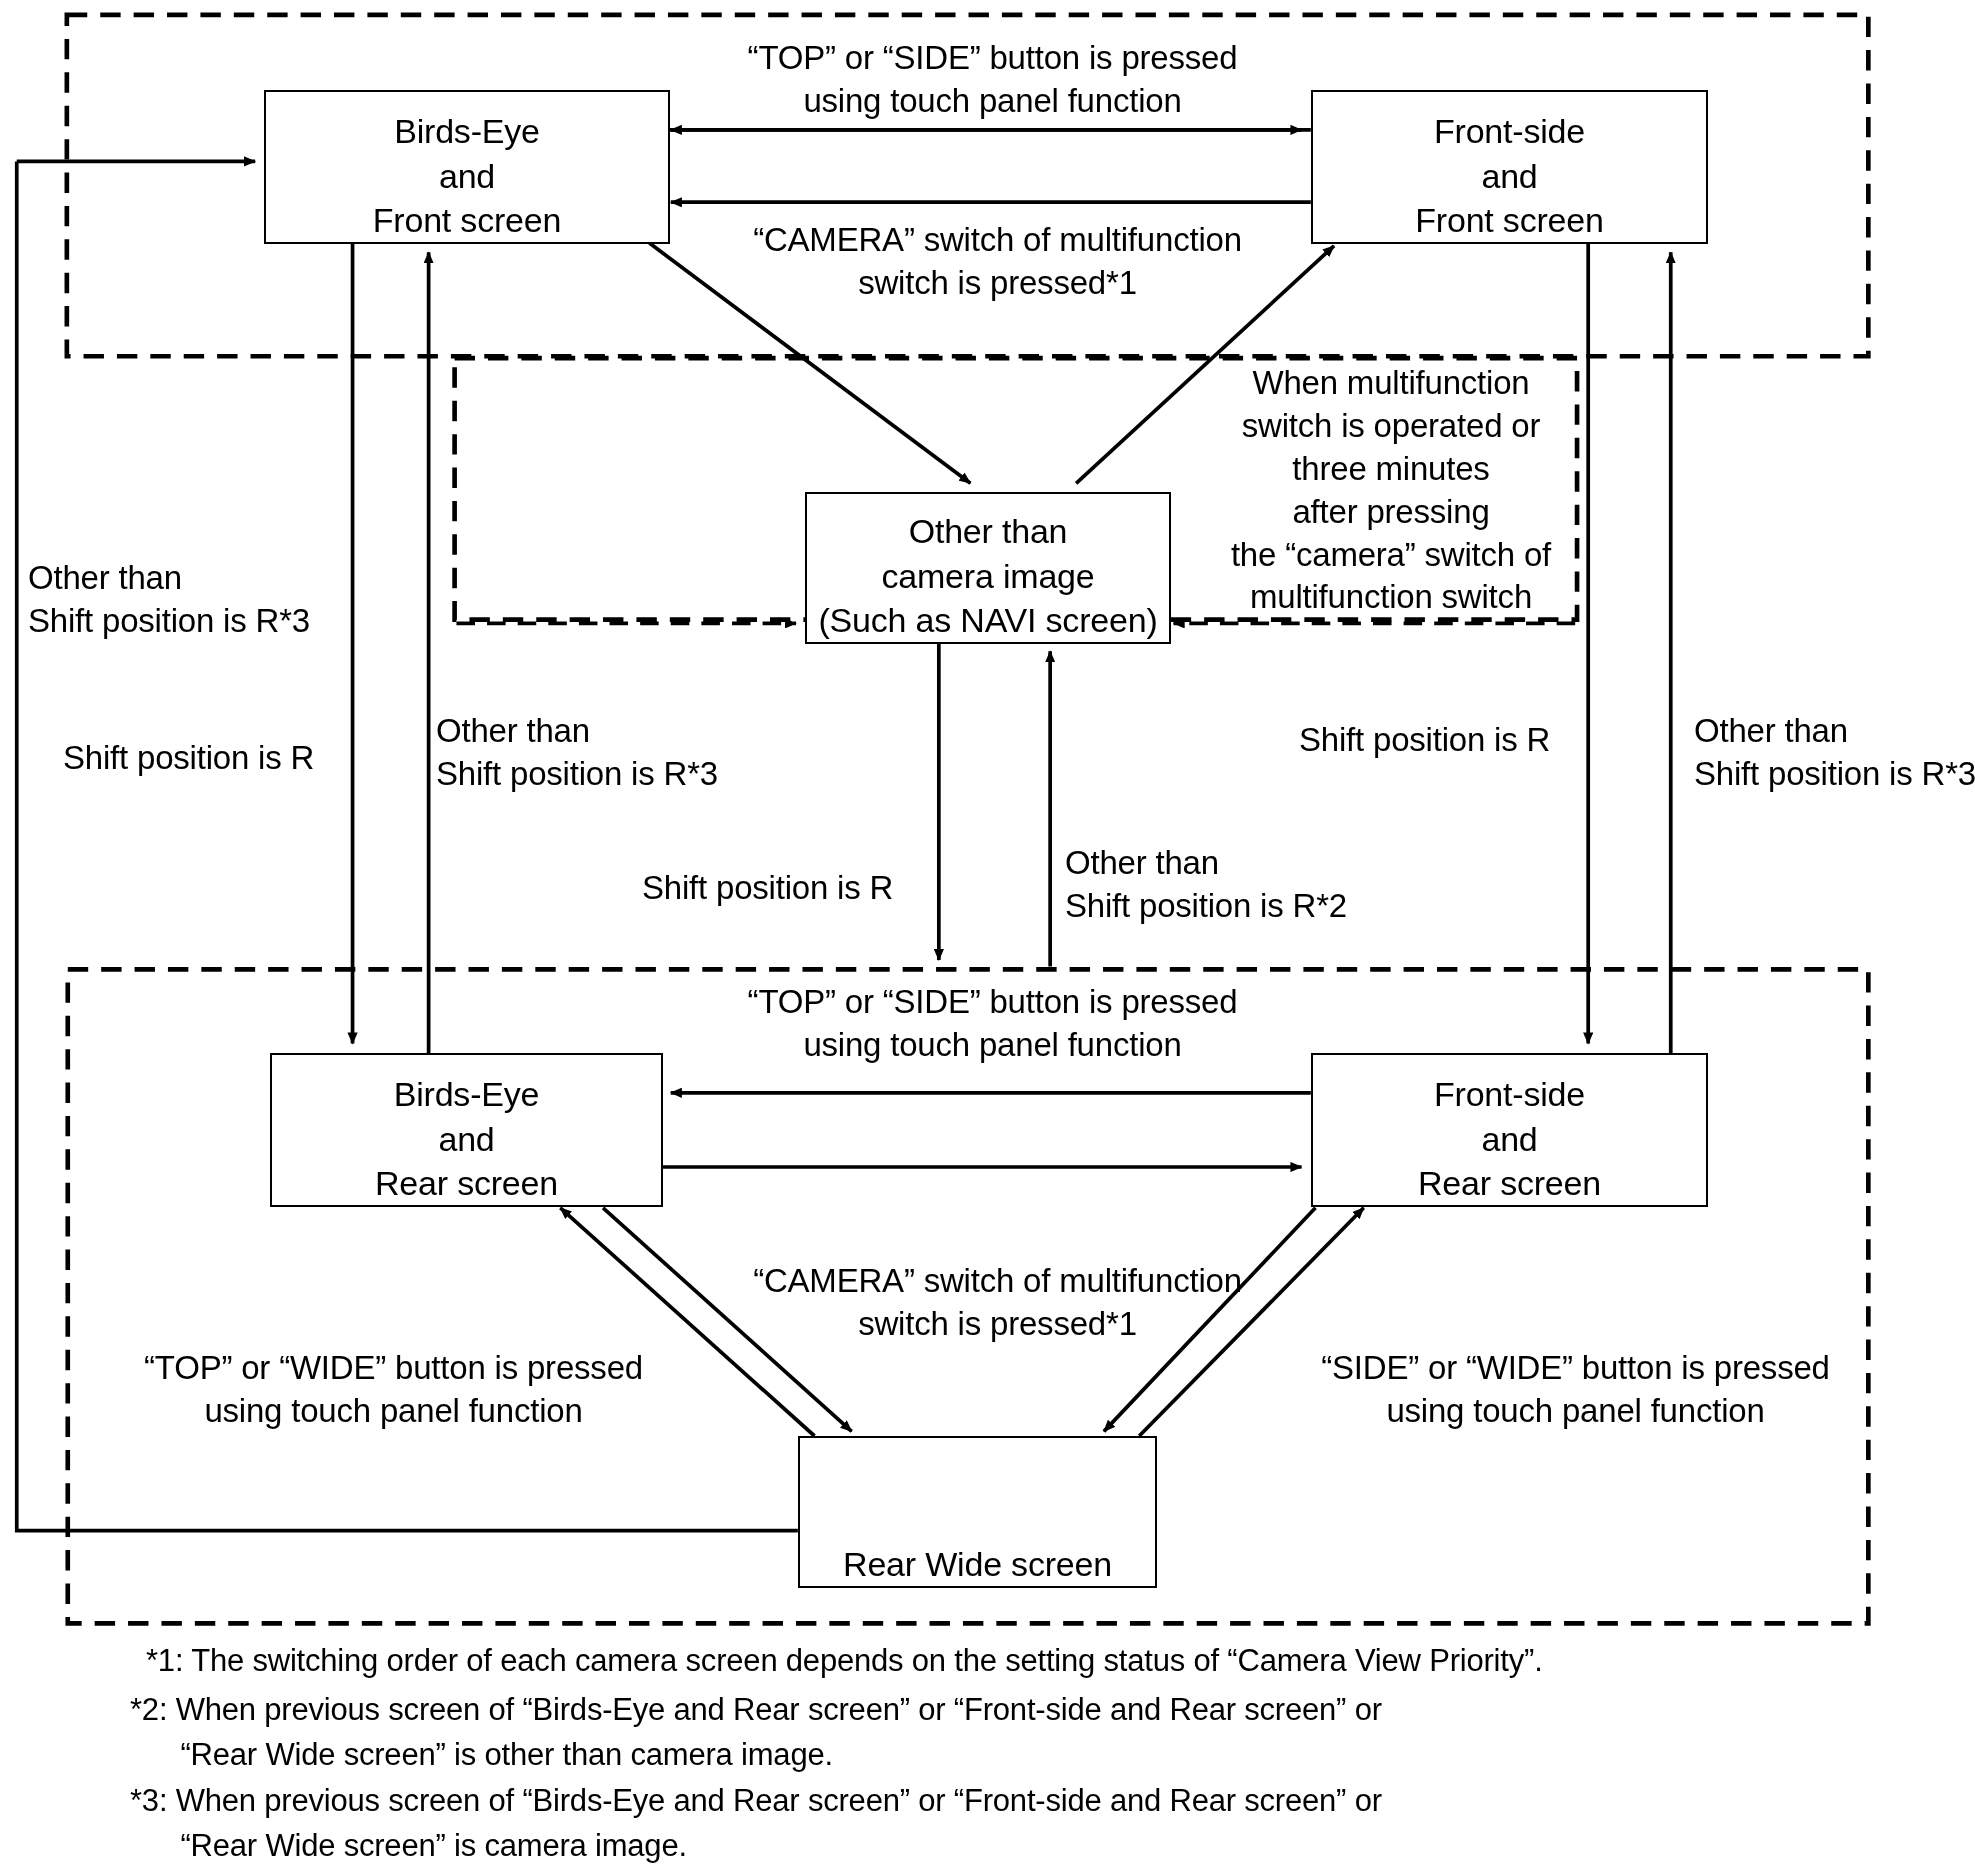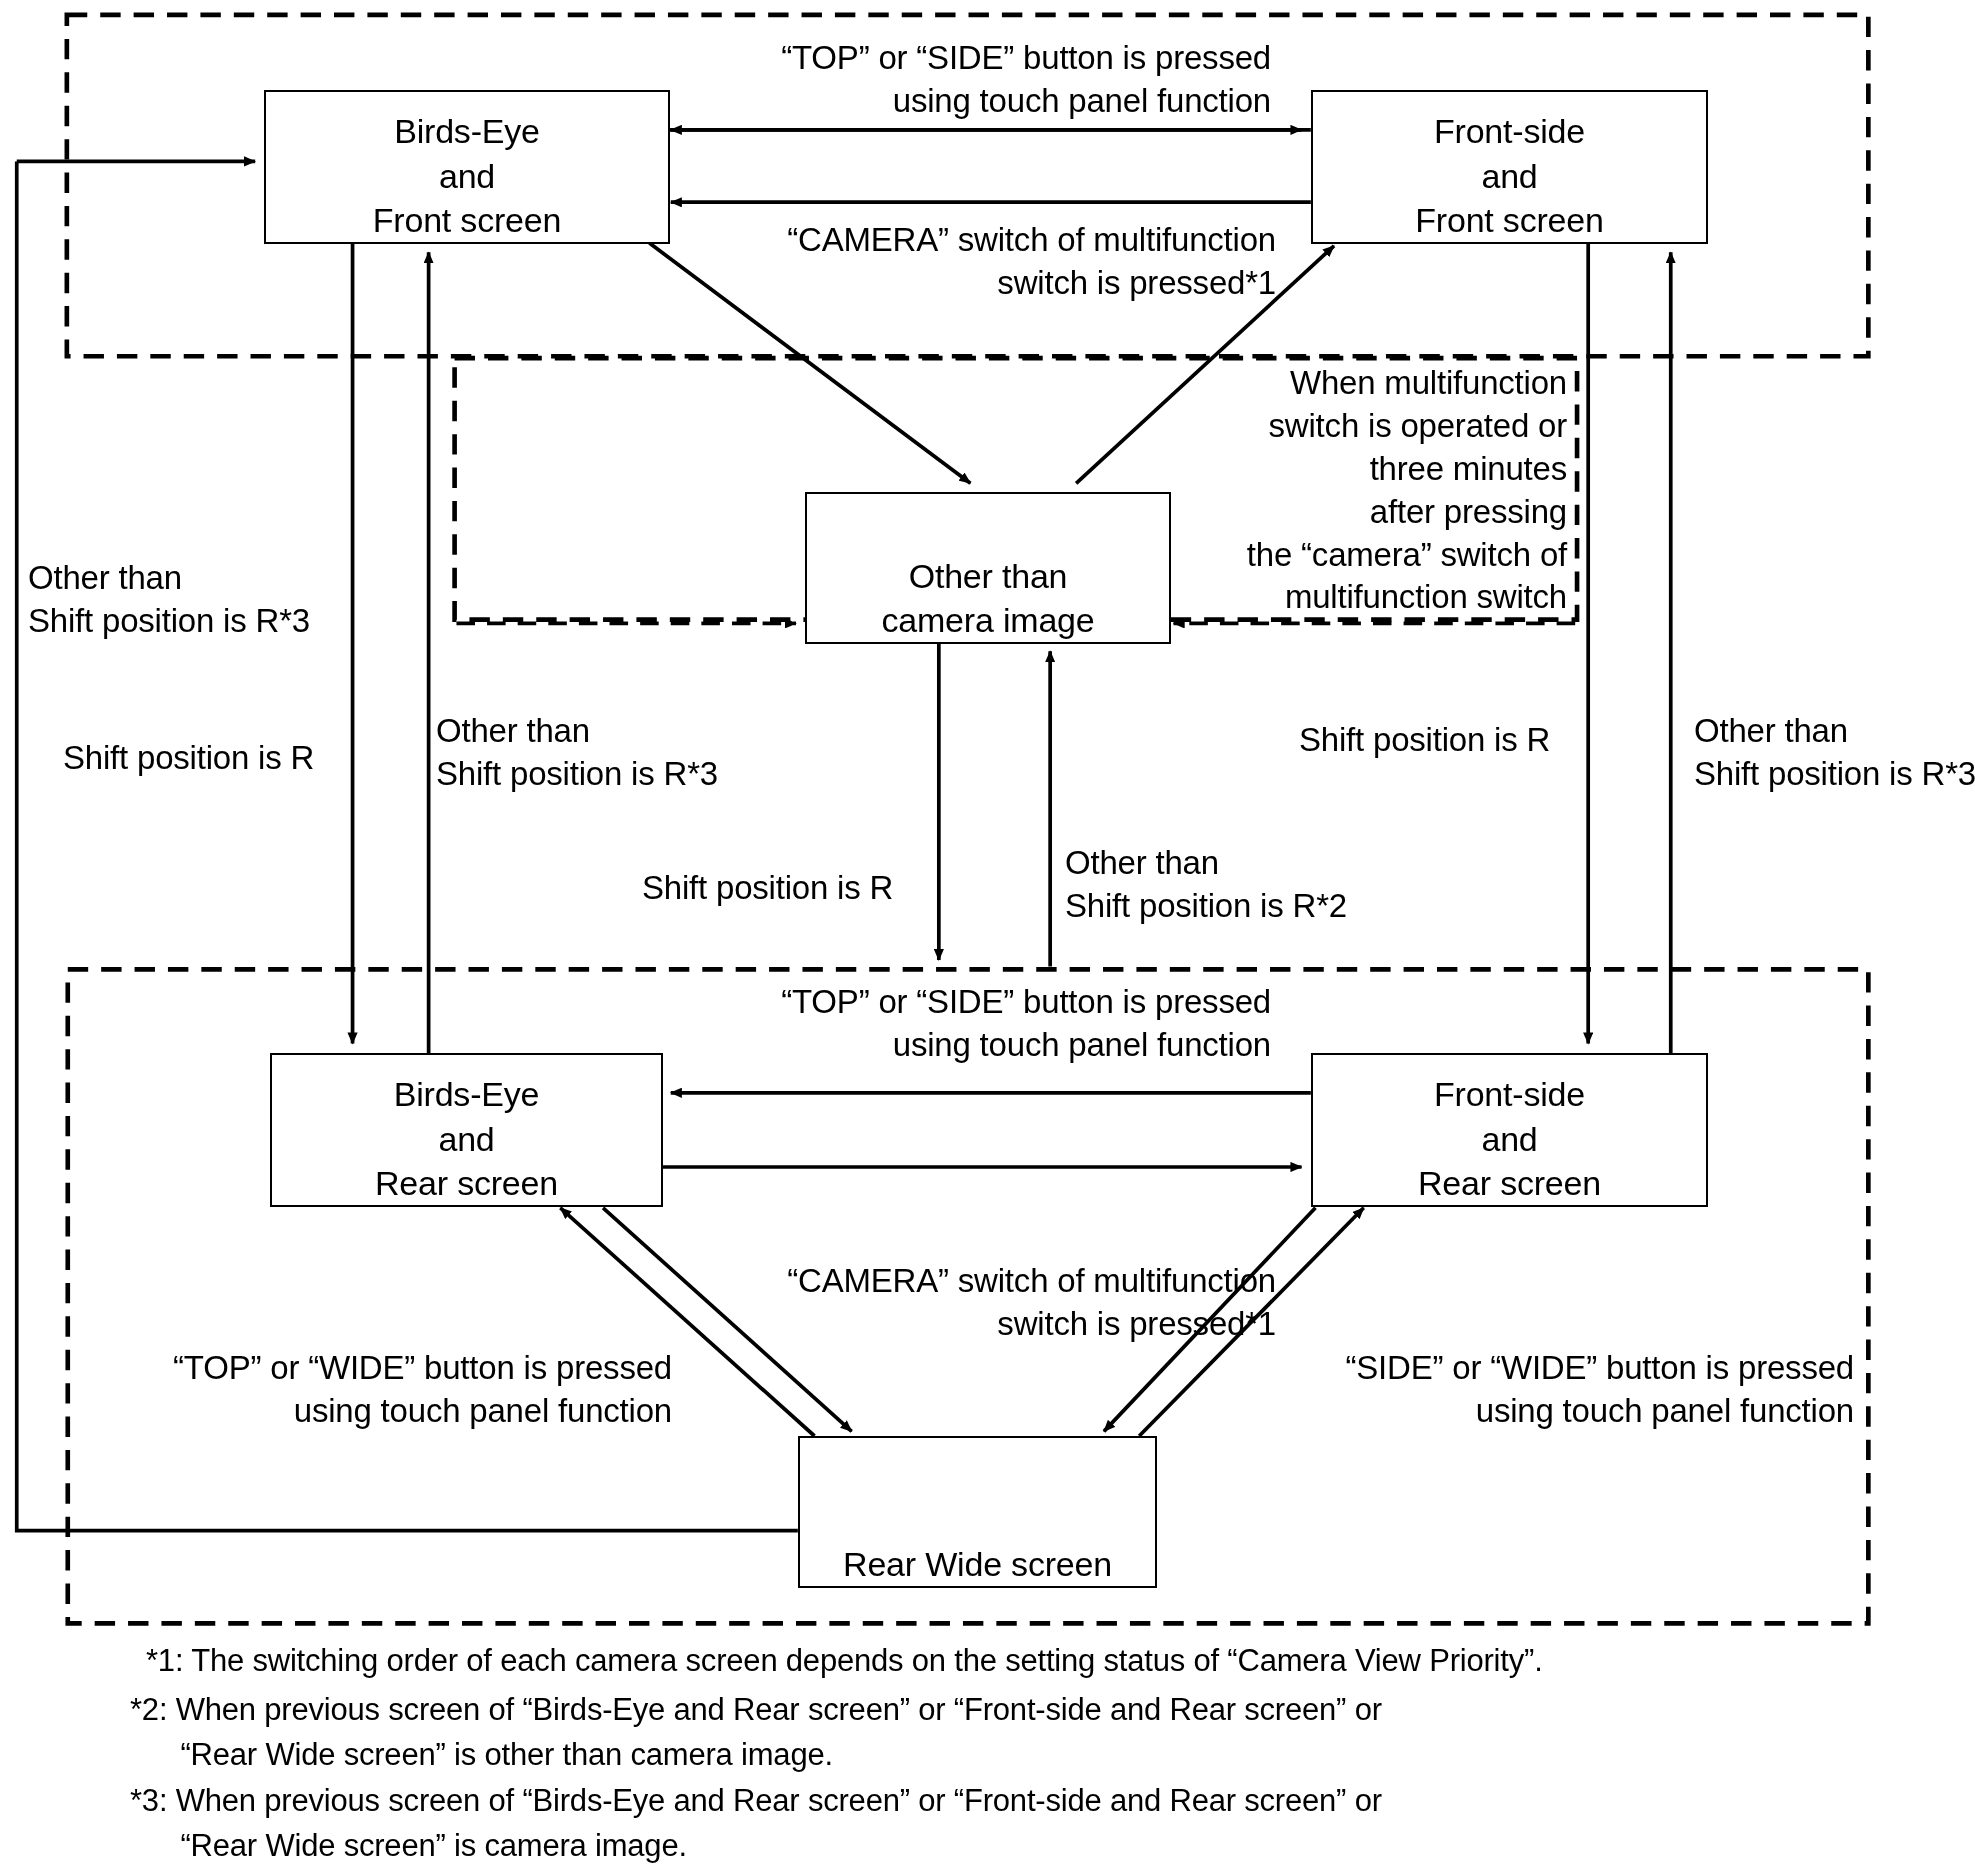--- a/index.html
+++ b/index.html
@@ -9,21 +9,21 @@
   .node{
     position:absolute;box-sizing:border-box;border:2.8px solid #000;background:#fff;
     display:flex;flex-direction:column;align-items:center;justify-content:flex-end;
     font-size:34px;line-height:1.30;text-align:center;letter-spacing:-0.2px;
   }
   .node .ln{display:block;white-space:nowrap;}
   .lbl{
     position:absolute;font-size:33px;line-height:1.30;white-space:pre;
     letter-spacing:-0.2px;color:#000;
   }
-  .lbl.c{text-align:right;}
+  .lbl.c{text-align:center;}
   .lbl.l{text-align:left;}
   .notes{position:absolute;font-size:31px;line-height:1.44;white-space:pre;letter-spacing:-0.2px;}
 </style>
 </head>
 <body>
 
 <div id="stage">
 
   <svg id="wires" viewBox="0 0 2130 2018" xmlns="http://www.w3.org/2000/svg">
     <defs>
@@ -86,20 +86,21 @@
 
   <div class="node" style="left:1311px;top:90px;width:397px;height:154px;">
     <span class="ln">Front-side</span>
     <span class="ln">and</span>
     <span class="ln">Front screen</span>
   </div>
 
   <div class="node" style="left:805px;top:492px;width:366px;height:152px;">
     <span class="ln">Other than</span>
     <span class="ln">camera image</span>
+    <span class="ln">(Such as NAVI screen)</span>
   </div>
 
   <div class="node" style="left:270px;top:1053px;width:393px;height:154px;">
     <span class="ln">Birds-Eye</span>
     <span class="ln">and</span>
     <span class="ln">Rear screen</span>
   </div>
 
   <div class="node" style="left:1311px;top:1053px;width:397px;height:154px;">
     <span class="ln">Front-side</span>

